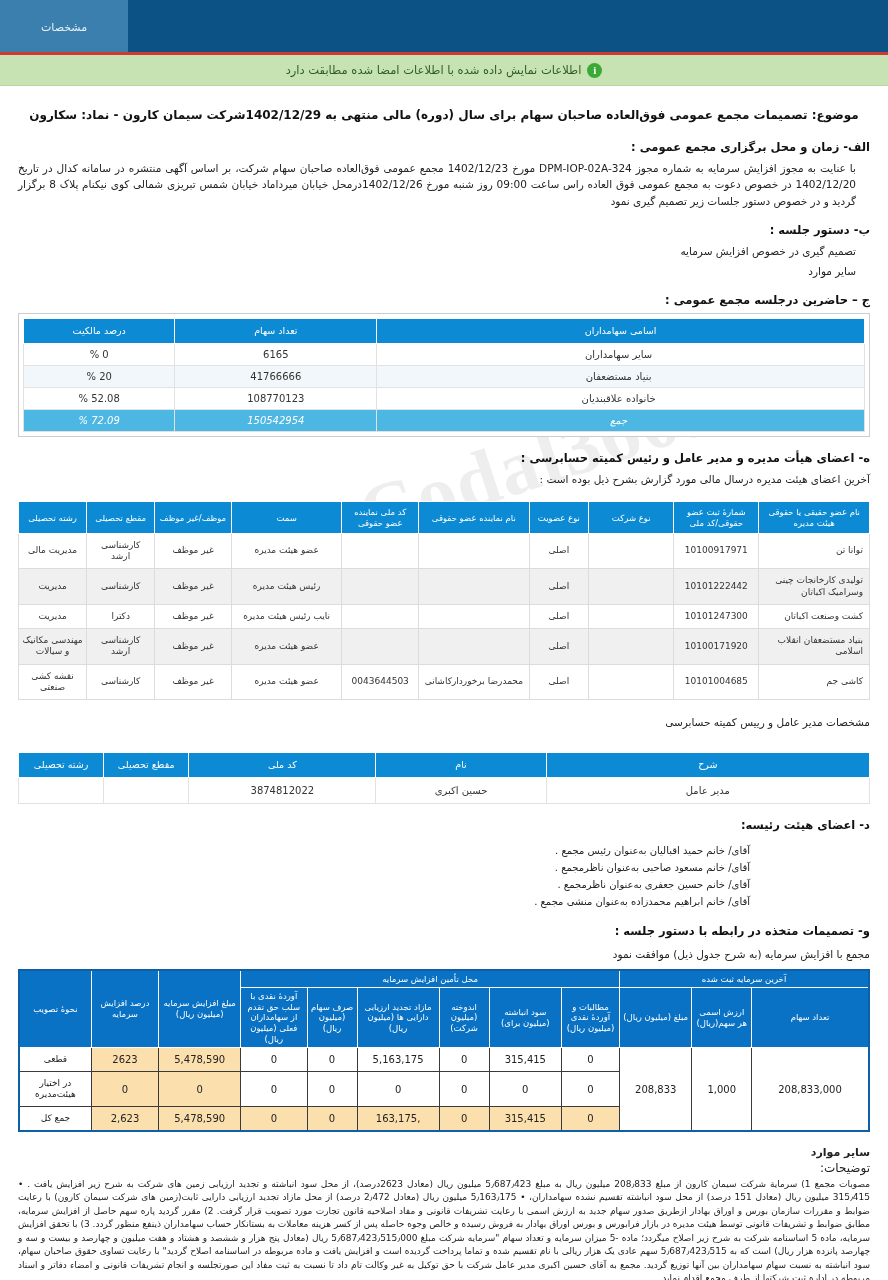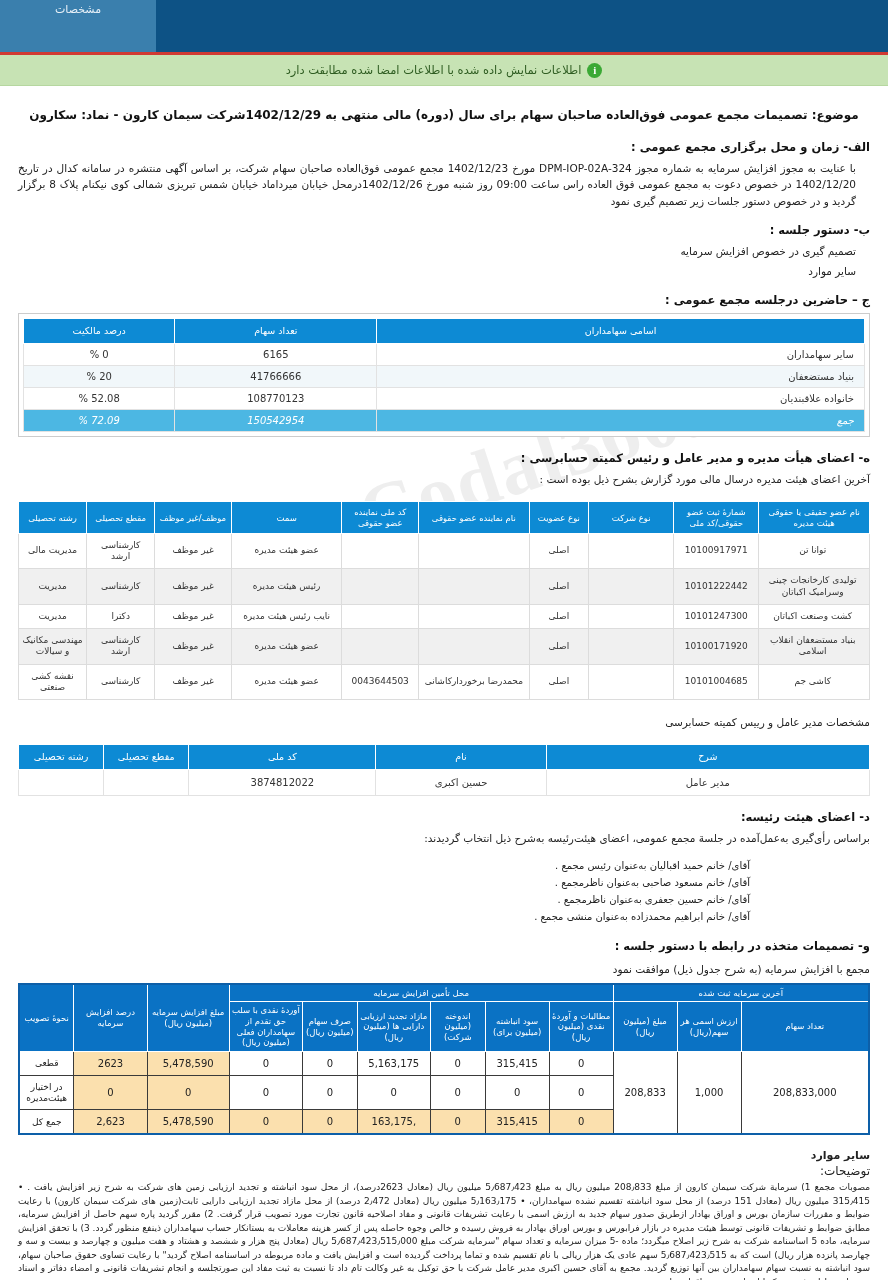--- a/index.html
+++ b/index.html
@@ -21,24 +21,24 @@
   
   .topbar {
     position: relative;
     height: 52px;
     background: #0d5285;
     border-bottom: 3px solid #d03a32;
   }
   .tabstrip {
     position: absolute;
     left: 0; top: 0; bottom: 0;
-    width: 156px;
+    width: 128px;
     background: #3a7fad;
     display: flex;
-    align-items: flex-start;
+    align-items: center;
     justify-content: center;
   }
   .tabstrip .tab-label {
     color: #e8f1f8;
     font-size: 11px;
     padding-top: 3px;
     letter-spacing: .5px;
   }
 
   
@@ -129,37 +129,37 @@
   }
   table.dt tbody tr.alt td { background: #f1f7fa; }
   table.dt tbody tr.total td {
     background: #4cb7e3;
     color: #fff;
     font-style: italic;
   }
   .pad-wrap { padding: 4px; border: 1px solid #ccc; background:#fff; }
 
   
-  .tbl-share td.name { text-align: right; padding-right: 10px; }
+  .tbl-share td.name { padding-right: 10px; }
 
   
   table.board { font-size: 9px; }
   table.board thead th {
     font-size: 8.5px;
     padding: 5px 2px;
     line-height: 1.2;
   }
   table.board tbody td {
     font-size: 9px;
     padding: 6px 3px;
     border: 1px solid #dcdcdc;
     line-height: 1.25;
   }
   table.board tbody tr.alt td { background: #f0f0f0; }
-  table.board tbody td.name { padding-right: 6px; }
+  table.board tbody td.name { text-align: right; padding-right: 6px; }
 
   
   table.ceo tbody td { padding: 7px 6px; }
 
   
   table.cap {
     width: 100%;
     border-collapse: collapse;
     font-size: 9.5px;
     border: 2px solid #0d5fa8;
@@ -171,21 +171,21 @@
     font-size: 8.5px;
     border: 1px solid #ffffff;
     padding: 3px 2px;
     text-align: center;
     line-height: 1.25;
     vertical-align: middle;
   }
   table.cap td {
     border: 1px solid #3a3a3a;
     text-align: center;
-    padding: 6px 3px;
+    padding: 6px 15px;
     font-size: 10px;
     background: #fff;
     color: #222;
   }
   table.cap td.tan { background: #fbe0ae; }
   table.cap td.label { font-size: 9px; line-height: 1.2; }
 
   
   .bullets {
     font-size: 10px;
@@ -366,21 +366,21 @@
           <td>عضو هیئت مدیره</td>
           <td>غیر موظف</td>
           <td>کارشناسی</td>
           <td>نقشه کشی صنعتی</td>
         </tr>
       </tbody>
     </table>
   </div>
 
   <div class="blk">
-    <div class="para" style="margin-bottom:14px">مشخصات مدیر عامل و رییس کمیته حسابرسی</div>
+    <div class="para" style="margin-bottom:22px">مشخصات مدیر عامل و رییس کمیته حسابرسی</div>
     <table class="dt ceo">
       <thead>
         <tr>
           <th style="width:38%">شرح</th>
           <th style="width:20%">نام</th>
           <th style="width:22%">کد ملی</th>
           <th style="width:10%">مقطع تحصیلی</th>
           <th style="width:10%">رشته تحصیلی</th>
         </tr>
       </thead>
@@ -391,21 +391,20 @@
           <td>3874812022</td>
           <td></td>
           <td></td>
         </tr>
       </tbody>
     </table>
   </div>
 
   <div class="blk">
     <div class="sec-title">د- اعضای هیئت رئیسه:</div>
-    <div class="para">براساس رأی‌گیری به‌عمل‌آمده در جلسة مجمع عمومی، اعضای هیئت‌رئیسه به‌شرح ذیل انتخاب گردیدند:</div>
     <div class="bullets">
       <div>آقای/ خانم  حمید اقبالیان  به‌عنوان رئیس مجمع .</div>
       <div>آقای/ خانم  مسعود صاحبی  به‌عنوان ناظرمجمع .</div>
       <div>آقای/ خانم  حسین جعفری  به‌عنوان ناظرمجمع .</div>
       <div>آقای/ خانم  ابراهیم محمدزاده  به‌عنوان منشی مجمع .</div>
     </div>
   </div>
 
   <div class="blk">
     <div class="sec-title">و- تصمیمات متخذه در رابطه با دستور جلسه :</div>

